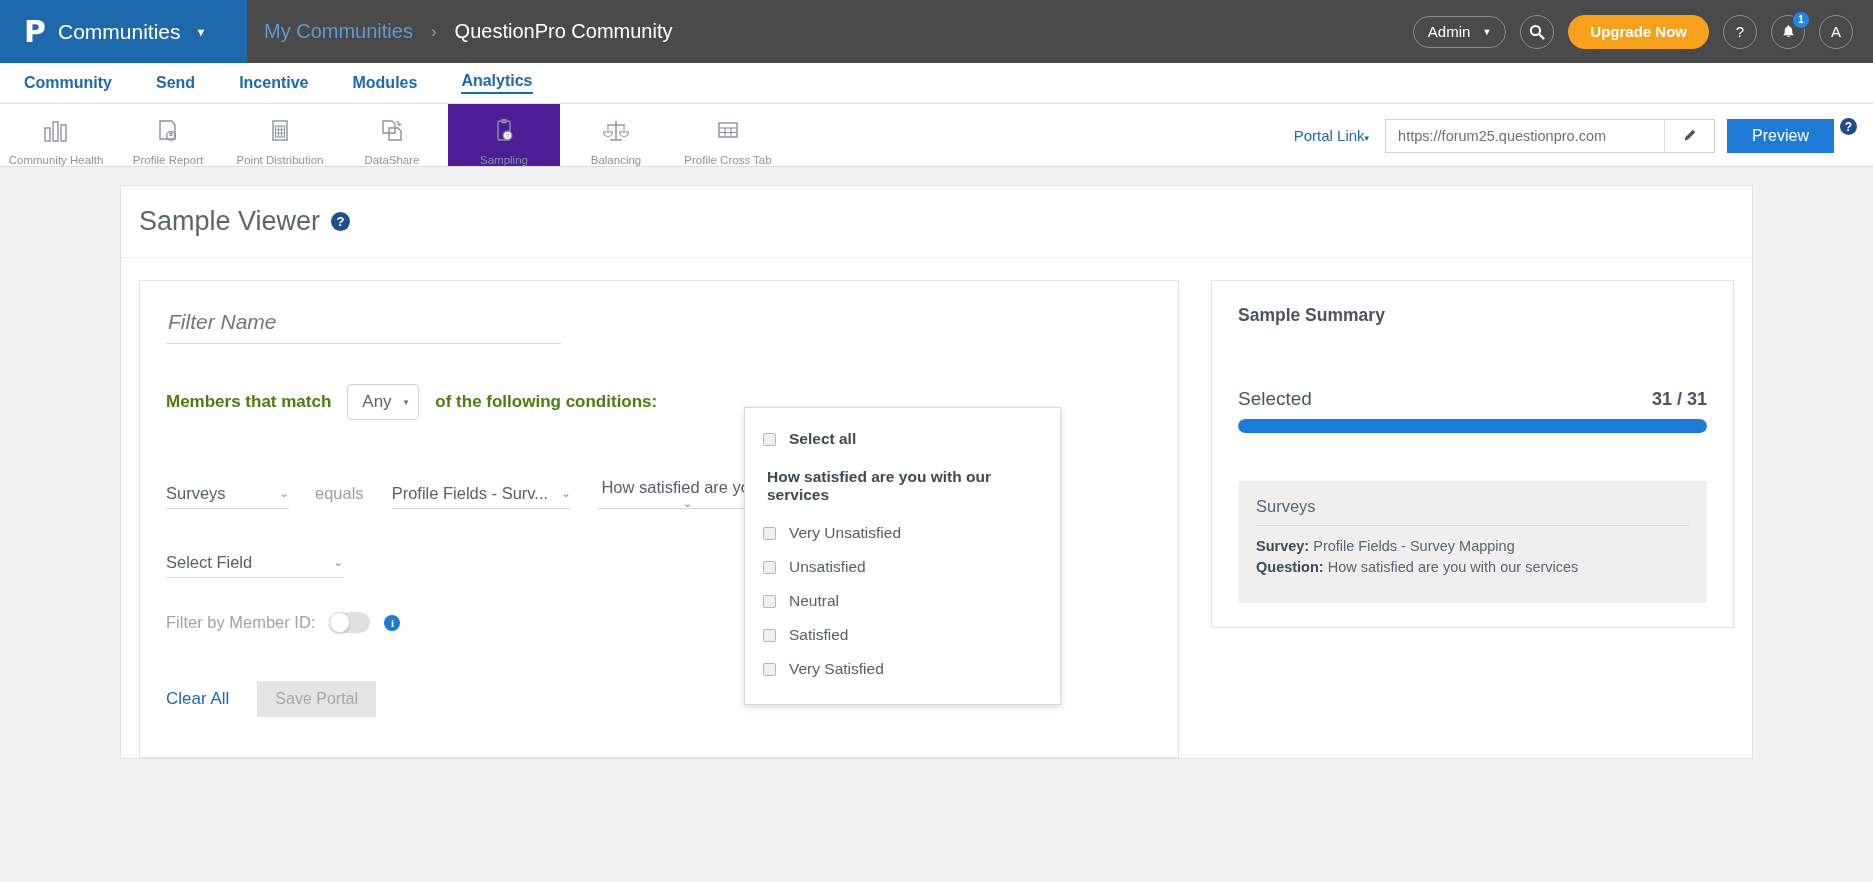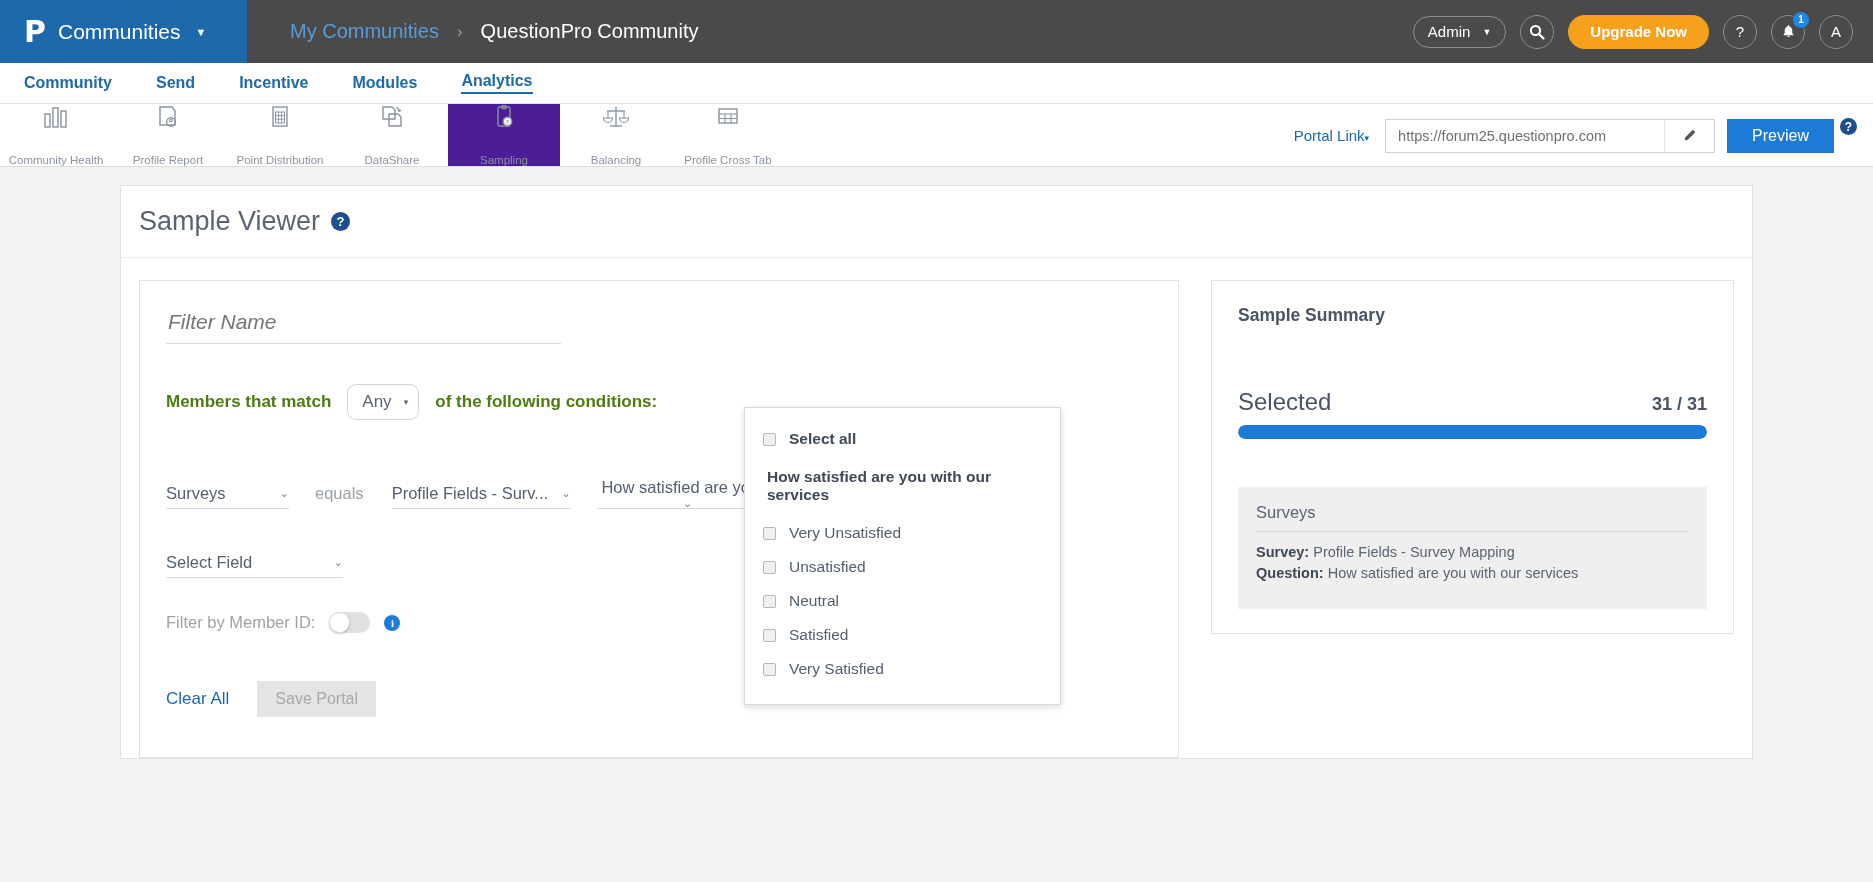--- a/index.html
+++ b/index.html
@@ -16,21 +16,21 @@
   .topbar{ height:63px; background:#4a4a4a; display:flex; align-items:center; position:relative; }
   .brand{
     width:247px; height:63px; background:#1d69ab;
     display:flex; align-items:center; gap:13px; padding-left:24px;
   }
   .brand-logo{ color:#fff; font-size:30px; font-weight:bold; line-height:1;
     font-family:"DejaVu Sans", sans-serif; letter-spacing:-1px; }
   .brand-text{ color:#fff; font-size:21px; }
   .brand-caret{ color:#fff; font-size:11px; margin-left:2px; }
 
-  .breadcrumb{ display:flex; align-items:center; gap:18px; padding-left:43px; }
+  .breadcrumb{ display:flex; align-items:center; gap:18px; padding-left:17px; }
   .crumb-link{ color:#5b9bd5; font-size:20px; }
   .crumb-sep{ color:#9a9a9a; font-size:17px; }
   .crumb-current{ color:#ffffff; font-size:20px; }
 
   .topright{ position:absolute; right:20px; display:flex; align-items:center; gap:14px; }
   .pill{
     border:1px solid #8d8d8d; border-radius:20px; height:32px;
     display:flex; align-items:center; padding:0 14px; gap:12px; color:#fff; font-size:15px;
   }
   .pill .caret{ font-size:9px; }
@@ -57,21 +57,21 @@
   .navitem{ color:#1d69ab; font-size:16px; font-weight:bold; }
   .navitem.active{ border-bottom:2px solid #1d69ab; padding-bottom:2px; }
 
   
   .toolbar{
     height:63px; background:#fff; border-bottom:1px solid #dcdcdc;
     display:flex; align-items:stretch; position:relative;
   }
   .tool{
     width:112px; display:flex; flex-direction:column; align-items:center;
-    justify-content:space-between; gap:10px; color:#8a93a0; font-size:11.5px;
+    justify-content:flex-end; gap:10px; color:#8a93a0; font-size:11.5px;
   }
   .tool.active{ background:#4c1d95; }
   .tool svg{ display:block; }
 
   .toolright{ position:absolute; right:16px; top:0; height:63px; display:flex; align-items:center; gap:0; }
   .portal-link{ color:#1d69ab; font-size:15px; margin-right:16px; }
   .portal-link .caret{ font-size:9px; }
   .urlbox{
     display:flex; align-items:center; height:34px; border:1px solid #ccd2d8; background:#fff;
   }
@@ -113,21 +113,21 @@
   
   .filter-form{ padding:28px 26px 40px 26px; }
   .filter-name{
     border:0; border-bottom:1px solid #dadada; outline:0;
     width:395px; font-size:21px; font-style:italic; color:#8d8d8d;
     padding-bottom:9px; font-family:"Liberation Sans", sans-serif; background:transparent;
   }
   .match-row{ display:flex; align-items:center; gap:16px; margin-top:40px; }
   .match-label{ font-size:17px; font-weight:bold; color:#4d7c0f; }
   .any-select{
-    border:1px solid #d3d3d3; border-radius:9px; height:36px; min-width:72px;
+    border:1px solid #d3d3d3; border-radius:4px; height:36px; min-width:72px;
     display:flex; align-items:center; justify-content:space-between; gap:12px;
     padding:0 10px 0 14px; font-size:17px; color:#5a6472;
   }
   .any-select .caret{ font-size:9px; color:#666; }
 
   .cond-row{ display:flex; align-items:center; gap:0; margin-top:58px; }
   .ddl{
     border-bottom:1px solid #d8d8d8; height:31px;
     display:flex; align-items:center; justify-content:space-between;
     font-size:16.5px; color:#55606e; margin-right:26px;
@@ -172,21 +172,21 @@
   .save-sample{
     background:#e4e4e4; color:#a8a8a8; font-size:16px;
     padding:9px 18px; border:0;
     font-family:"Liberation Sans", sans-serif;
   }
 
   
   .summary{ padding:24px 26px; }
   .summary-title{ font-size:17.5px; font-weight:bold; color:#4a5563; }
   .selected-row{ display:flex; justify-content:space-between; align-items:baseline; margin-top:62px; }
-  .selected-label{ font-size:24px; color:#4a5563; }
+  .selected-label{ font-size:19px; color:#4a5563; }
   .selected-count{ font-size:18px; color:#4a5563; font-weight:bold; }
   .bar-track{ height:14px; border-radius:7px; background:#e6e6e6; margin-top:9px; overflow:hidden; }
   .bar-fill{ height:100%; background:#1d7ad6; border-radius:7px; }
 
   .surveys-box{ background:#efefef; margin-top:48px; padding:16px 18px 26px 18px; }
   .surveys-h{ font-size:16.5px; color:#5a6472; border-bottom:1px solid #d7d7d7; padding-bottom:9px; }
   .surveys-line{ font-size:14.5px; color:#5a6472; margin-top:11px; line-height:1.35; }
   .surveys-line b{ color:#3f4956; }
 
   

